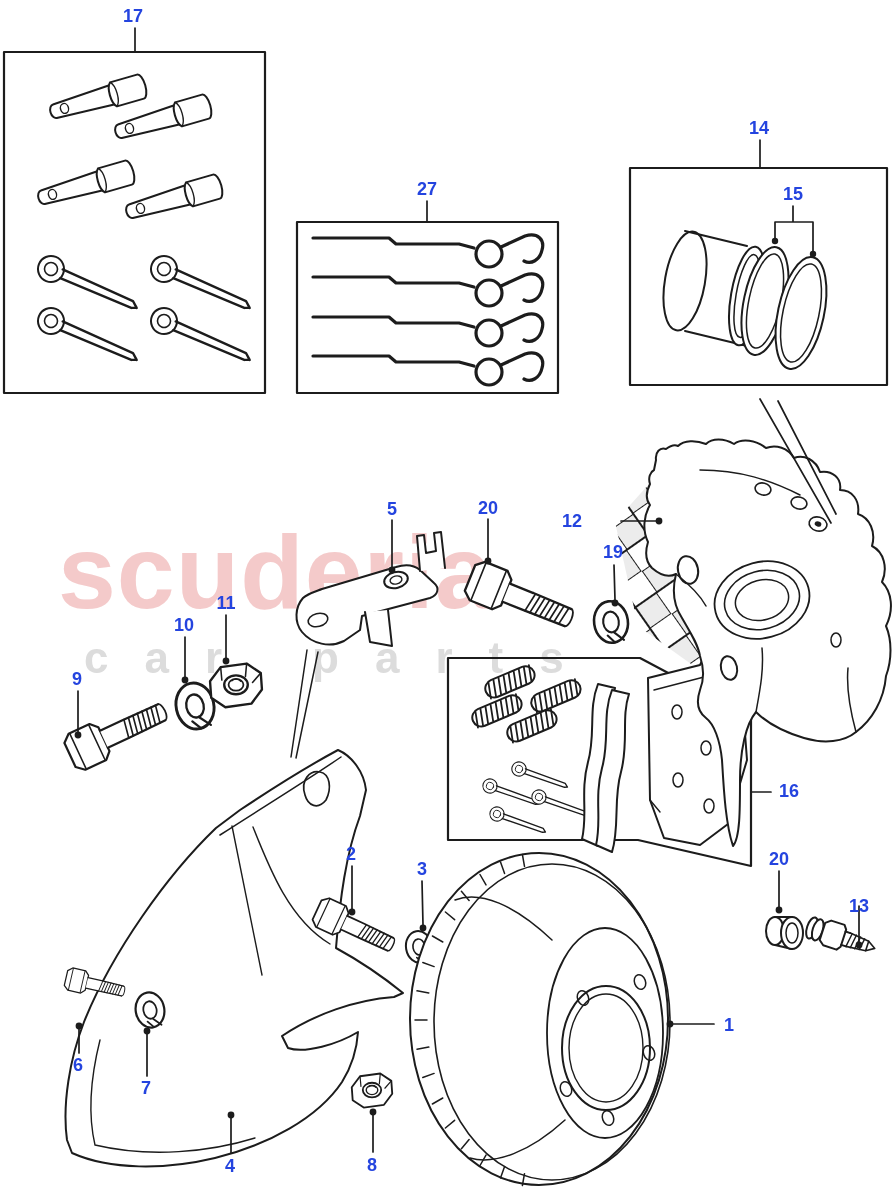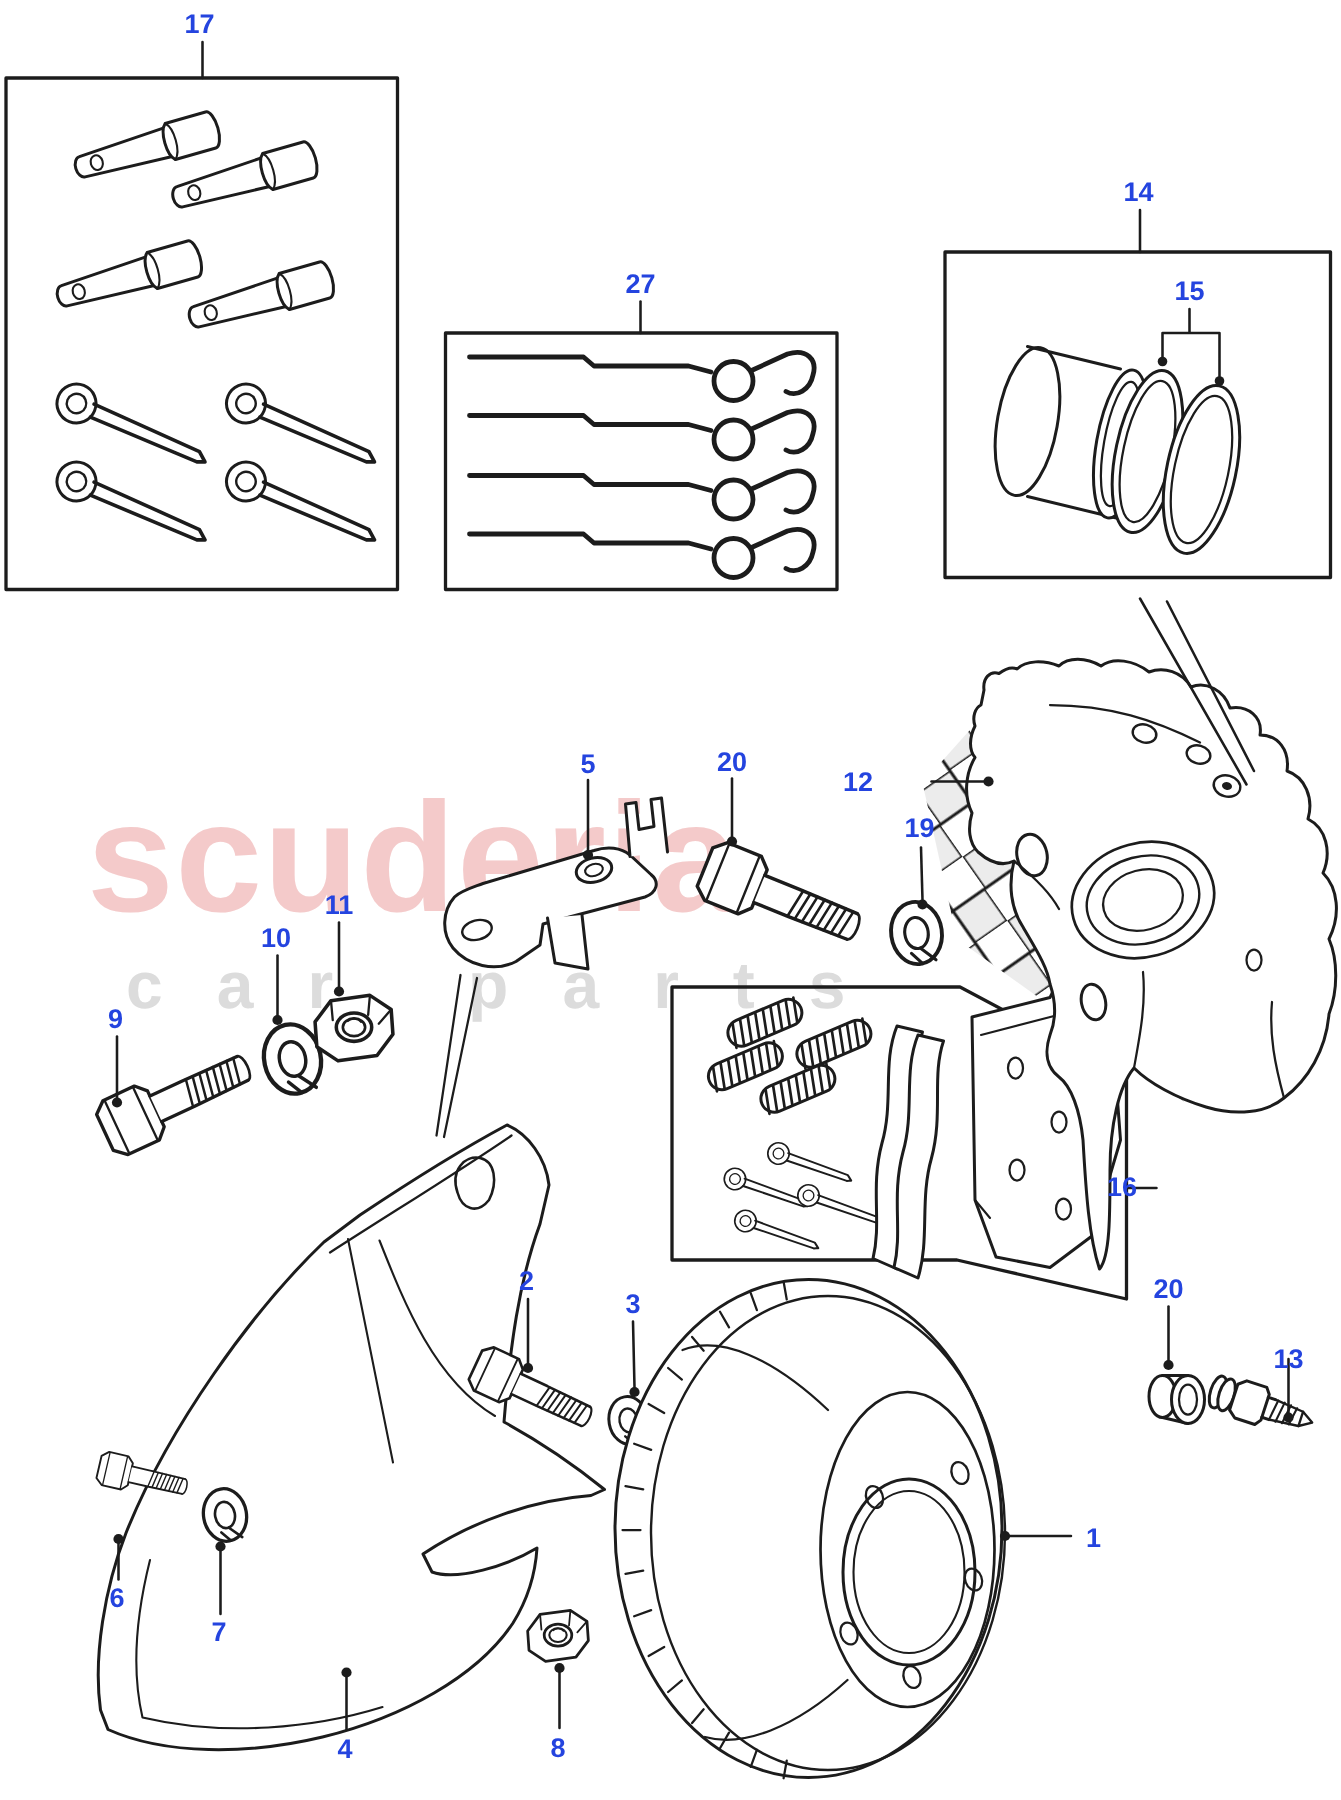--- a/index.html
+++ b/index.html
@@ -281,20 +281,20 @@
   <div class="callout" style="left:78px;top:1065px">6</div>
   <div class="callout" style="left:146px;top:1088px">7</div>
   <div class="callout" style="left:372px;top:1165px">8</div>
   <div class="callout" style="left:77px;top:679px">9</div>
   <div class="callout" style="left:184px;top:625px">10</div>
   <div class="callout" style="left:226px;top:603px">11</div>
   <div class="callout" style="left:572px;top:521px">12</div>
   <div class="callout" style="left:859px;top:906px">13</div>
   <div class="callout" style="left:759px;top:128px">14</div>
   <div class="callout" style="left:793px;top:194px">15</div>
-  <div class="callout" style="left:748px;top:791px">16</div>
+  <div class="callout" style="left:789px;top:791px">16</div>
   <div class="callout" style="left:133px;top:16px">17</div>
   <div class="callout" style="left:488px;top:508px">20</div>
   <div class="callout" style="left:613px;top:552px">19</div>
   <div class="callout" style="left:779px;top:859px">20</div>
   <div class="callout" style="left:427px;top:189px">27</div>
 
 </div>
 
 </body></html>

